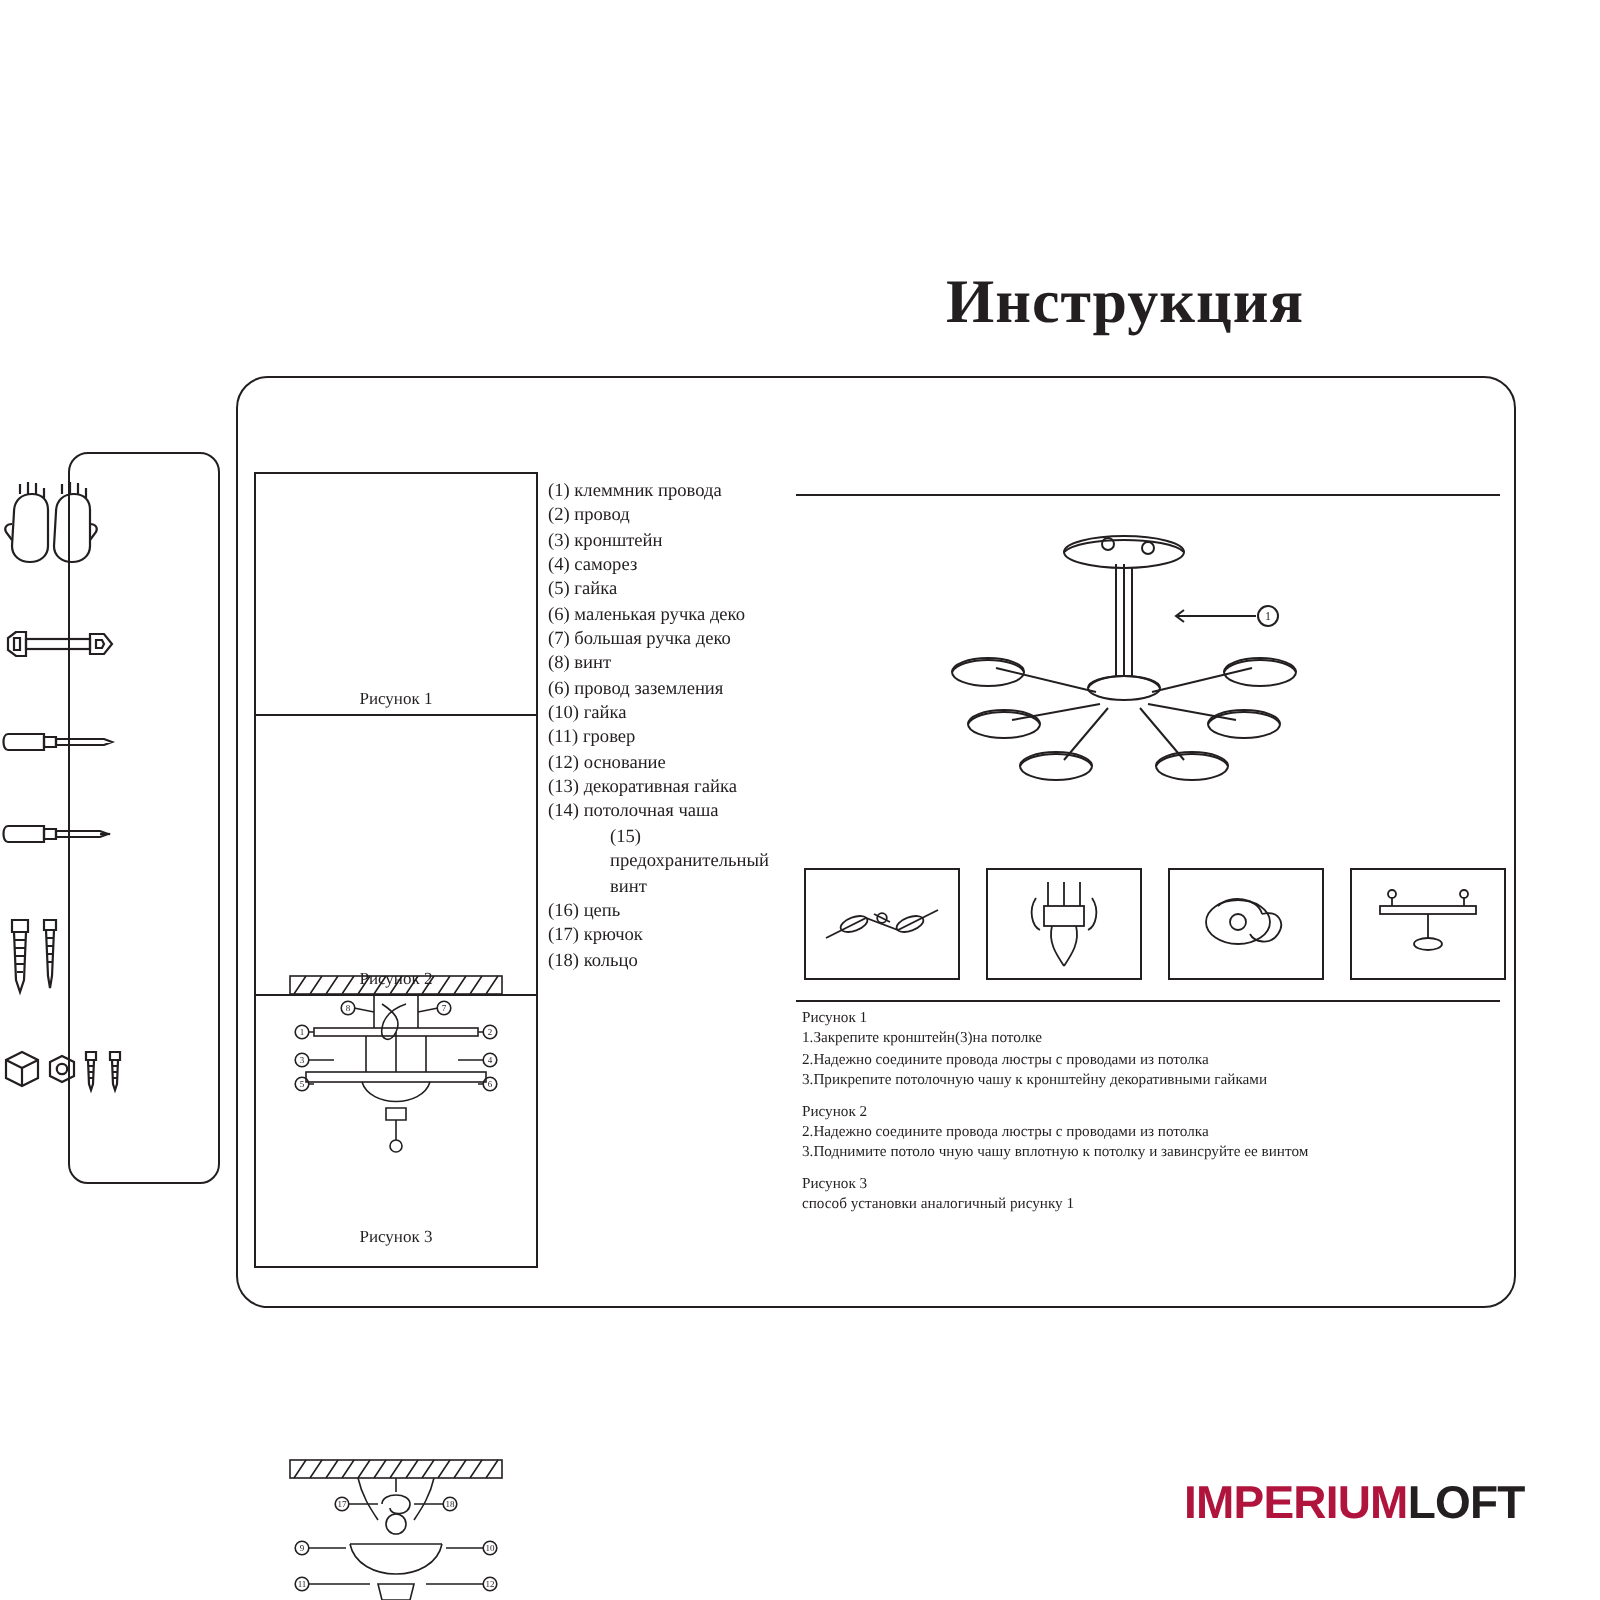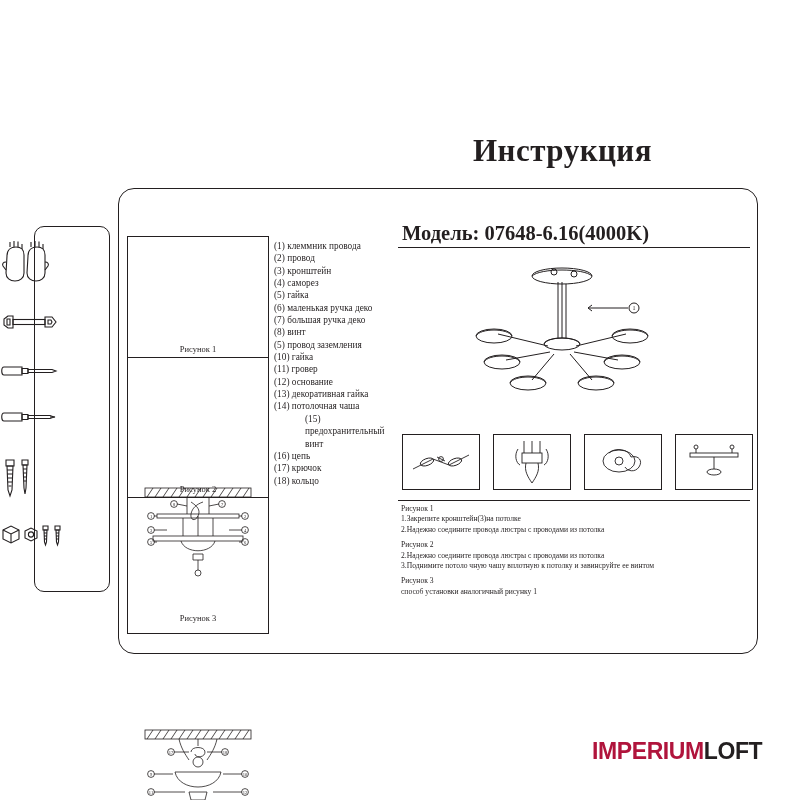--- a/index.html
+++ b/index.html
@@ -371,33 +371,32 @@
 
   <div class="parts-list">
     <div>(1) клеммник провода</div>
     <div>(2) провод</div>
     <div>(3) кронштейн</div>
     <div>(4) саморез</div>
     <div>(5) гайка</div>
     <div>(6) маленькая ручка деко</div>
     <div>(7) большая ручка деко</div>
     <div>(8) винт</div>
-    <div>(5) провод заземления</div>
+    <div>(6) провод заземления</div>
     <div>(10) гайка</div>
     <div>(11) гровер</div>
     <div>(12) основание</div>
     <div>(13) декоративная гайка</div>
     <div>(14) потолочная чаша</div>
     <div style="white-space:normal;margin-left:31px;">(15) предохранительный винт</div>
     <div>(16) цепь</div>
     <div>(17) крючок</div>
     <div>(18) кольцо</div>
   </div>
 
-  <div class="model">Модель: 07648-6.16(4000K)</div>
   <div class="sep-line"></div>
 
   <svg width="350" height="180" viewBox="0 0 350 180" style="position:absolute;left:402px;top:252px;">
     <g fill="none" stroke="#231f20" stroke-width="1">
 
       <ellipse cx="160" cy="24" rx="30" ry="8"></ellipse>
       <path d="M130 24 C138 16 182 16 190 24"></path>
       <circle cx="152" cy="20" r="3"></circle>
       <circle cx="172" cy="22" r="3"></circle>
 
@@ -483,20 +482,21 @@
       </svg>
     </div>
   </div>
 
   <div class="instr-line"></div>
 
   <div class="instructions">
     <div class="head">Рисунок 1</div>
     <div>1.Закрепите кронштейн(3)на потолке</div>
     <div>2.Надежно соедините провода люстры с проводами из потолка</div>
+    <div>3.Прикрепите потолочную чашу к кронштейну декоративными гайками</div>
 
     <div class="head">Рисунок 2</div>
     <div>2.Надежно соедините провода люстры с проводами из потолка</div>
     <div>3.Поднимите потоло чную чашу вплотную к потолку и завинсруйте ее винтом</div>
 
     <div class="head">Рисунок 3</div>
     <div>способ установки аналогичный рисунку 1</div>
   </div>
 
   <div class="logo">

